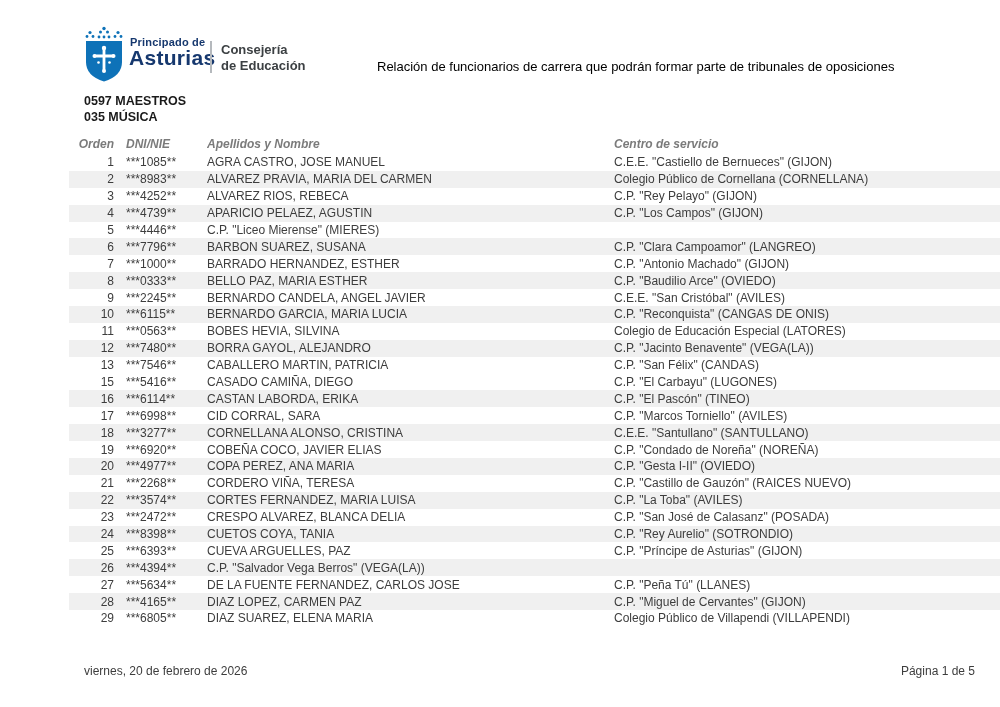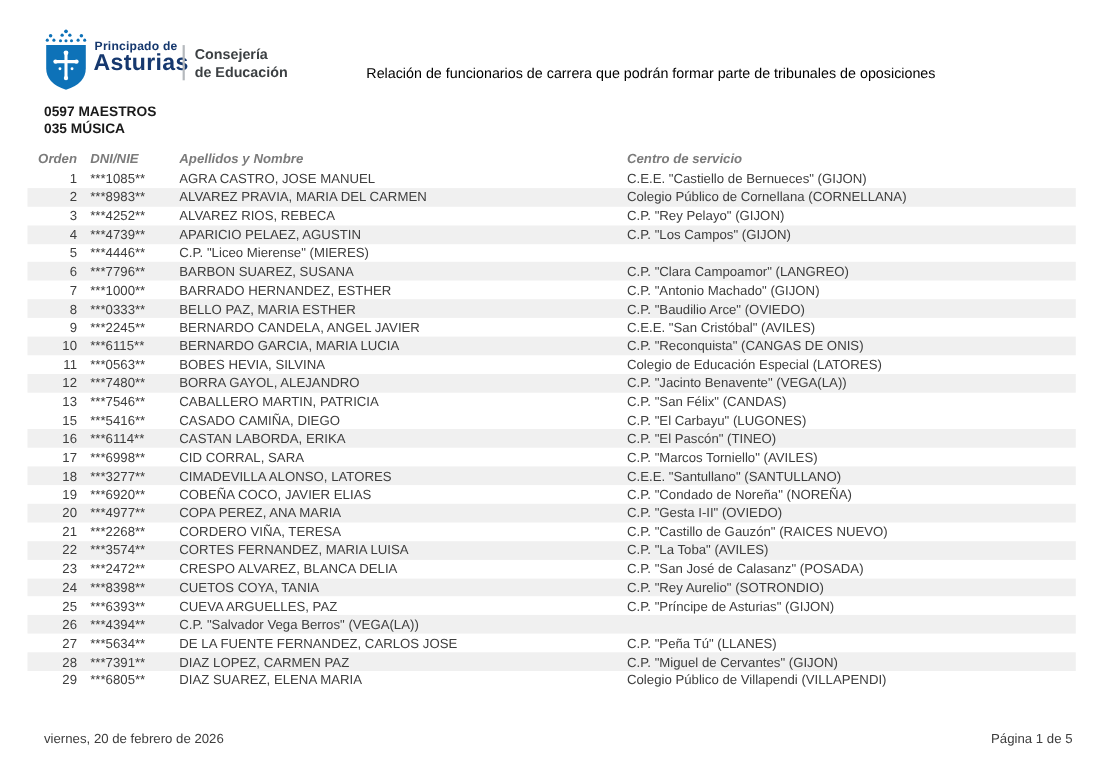--- a/index.html
+++ b/index.html
@@ -1,21 +1,21 @@
 <!DOCTYPE html>
 <html><head>
 <meta charset="utf-8">
 <style>
   html,body{margin:0;padding:0;}
   body{
     width:1000px;height:707px;background:#ffffff;position:relative;
     font-family:"Liberation Sans","DejaVu Sans",sans-serif;
     -webkit-font-smoothing:antialiased;overflow:hidden;
   }
-  .abs{position:absolute;}
+  .abs{position:absolute;margin-left:44px;}
 
   
   .logo{left:38px;top:26px;width:44px;height:56px;}
   .brand-pre{left:86px;top:36px;font-size:11px;font-weight:bold;color:#16386e;letter-spacing:.2px;}
   .brand-name{left:85px;top:46px;font-size:21px;font-weight:bold;color:#16386e;letter-spacing:.3px;}
   .brand-divider{left:166px;top:41px;width:2px;height:32px;background:#b5b9bd;}
   .dept1{left:177px;top:42px;font-size:13px;font-weight:bold;color:#3c4043;}
   .dept2{left:177px;top:58px;font-size:13px;font-weight:bold;color:#3c4043;}
   .doc-title{left:333px;top:59px;font-size:13px;color:#000000;}
 
@@ -191,21 +191,21 @@
   </div>
     <div class="grid-row">
     <div class="cell cell-order">17</div>
     <div class="cell">***6998**</div>
     <div class="cell">CID CORRAL, SARA</div>
     <div class="cell">C.P. "Marcos Torniello" (AVILES)</div>
   </div>
     <div class="grid-row striped">
     <div class="cell cell-order">18</div>
     <div class="cell">***3277**</div>
-    <div class="cell">CIMADEVILLA ALONSO, LATORES</div>
+    <div class="cell">CORNELLANA ALONSO, CRISTINA</div>
     <div class="cell">C.E.E. "Santullano" (SANTULLANO)</div>
   </div>
     <div class="grid-row">
     <div class="cell cell-order">19</div>
     <div class="cell">***6920**</div>
     <div class="cell">COBEÑA COCO, JAVIER ELIAS</div>
     <div class="cell">C.P. "Condado de Noreña" (NOREÑA)</div>
   </div>
     <div class="grid-row striped">
     <div class="cell cell-order">20</div>
@@ -249,21 +249,21 @@
     <div class="cell">C.P. "Salvador Vega Berros" (VEGA(LA))</div>
   </div>
     <div class="grid-row">
     <div class="cell cell-order">27</div>
     <div class="cell">***5634**</div>
     <div class="cell">DE LA FUENTE FERNANDEZ, CARLOS JOSE</div>
     <div class="cell">C.P. "Peña Tú" (LLANES)</div>
   </div>
     <div class="grid-row striped">
     <div class="cell cell-order">28</div>
-    <div class="cell">***7391**</div>
+    <div class="cell">***4165**</div>
     <div class="cell">DIAZ LOPEZ, CARMEN PAZ</div>
     <div class="cell">C.P. "Miguel de Cervantes" (GIJON)</div>
   </div>
     <div class="grid-row">
     <div class="cell cell-order">29</div>
     <div class="cell">***6805**</div>
     <div class="cell">DIAZ SUAREZ, ELENA MARIA</div>
     <div class="cell">Colegio Público de Villapendi (VILLAPENDI)</div>
   </div>
   </div>

